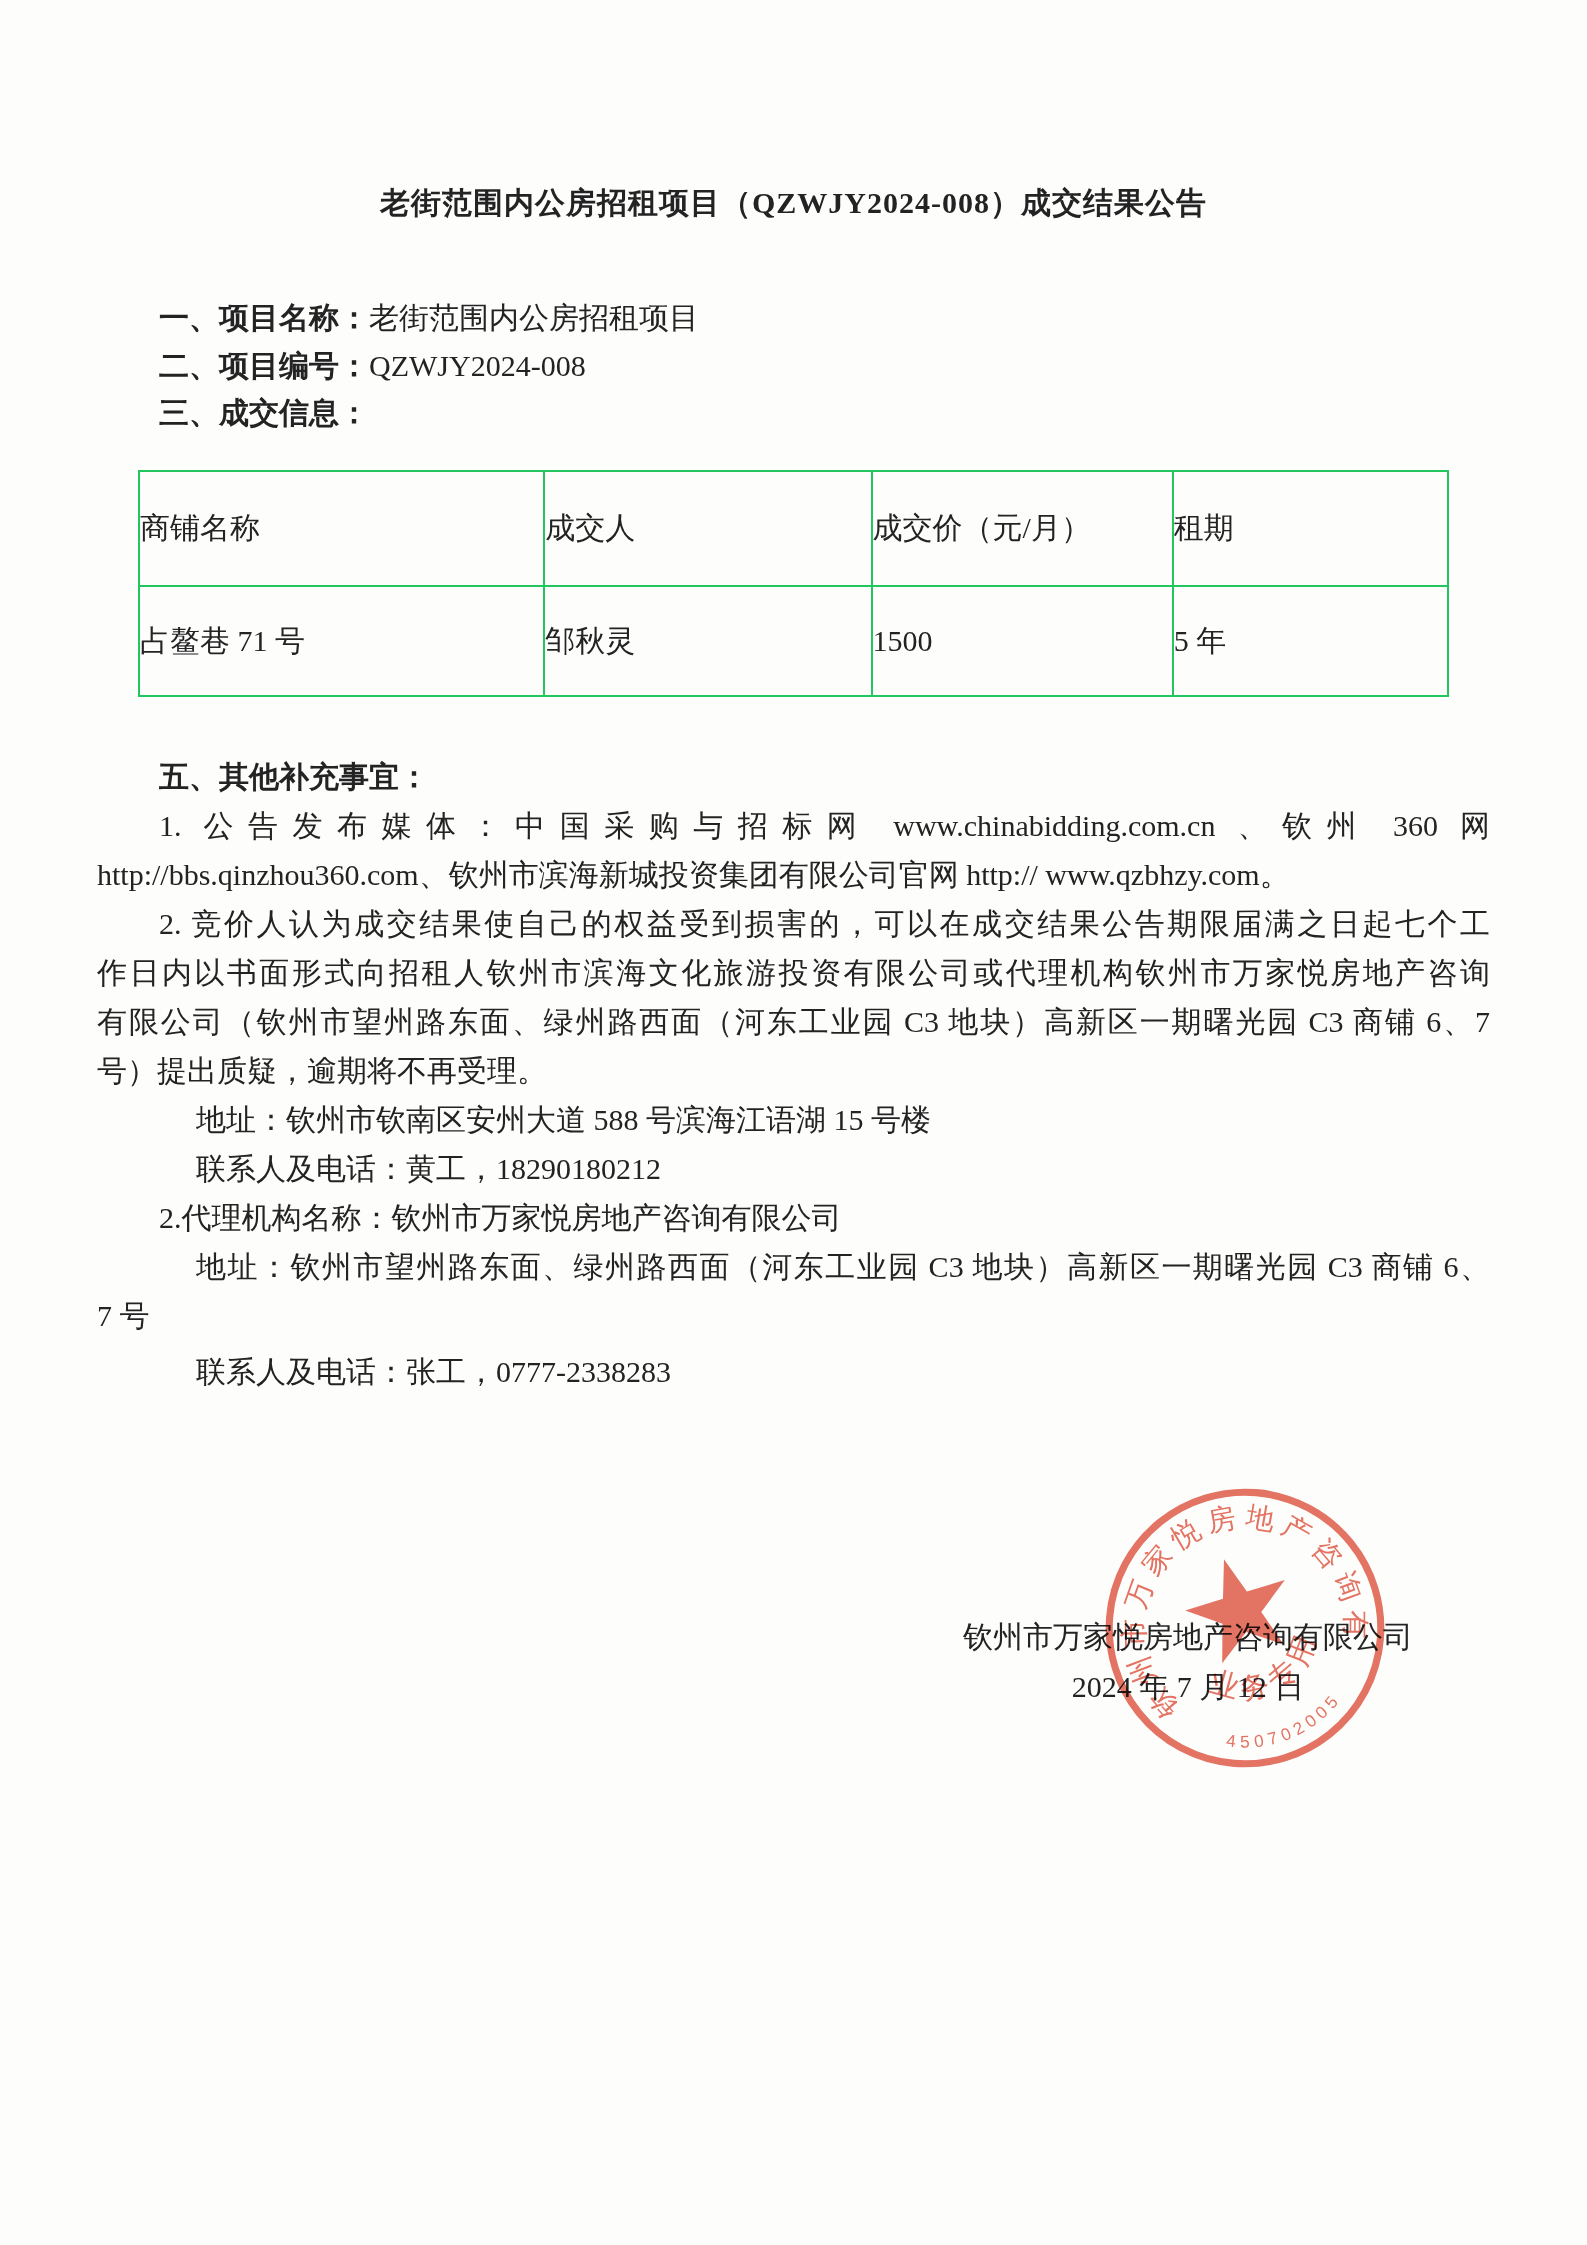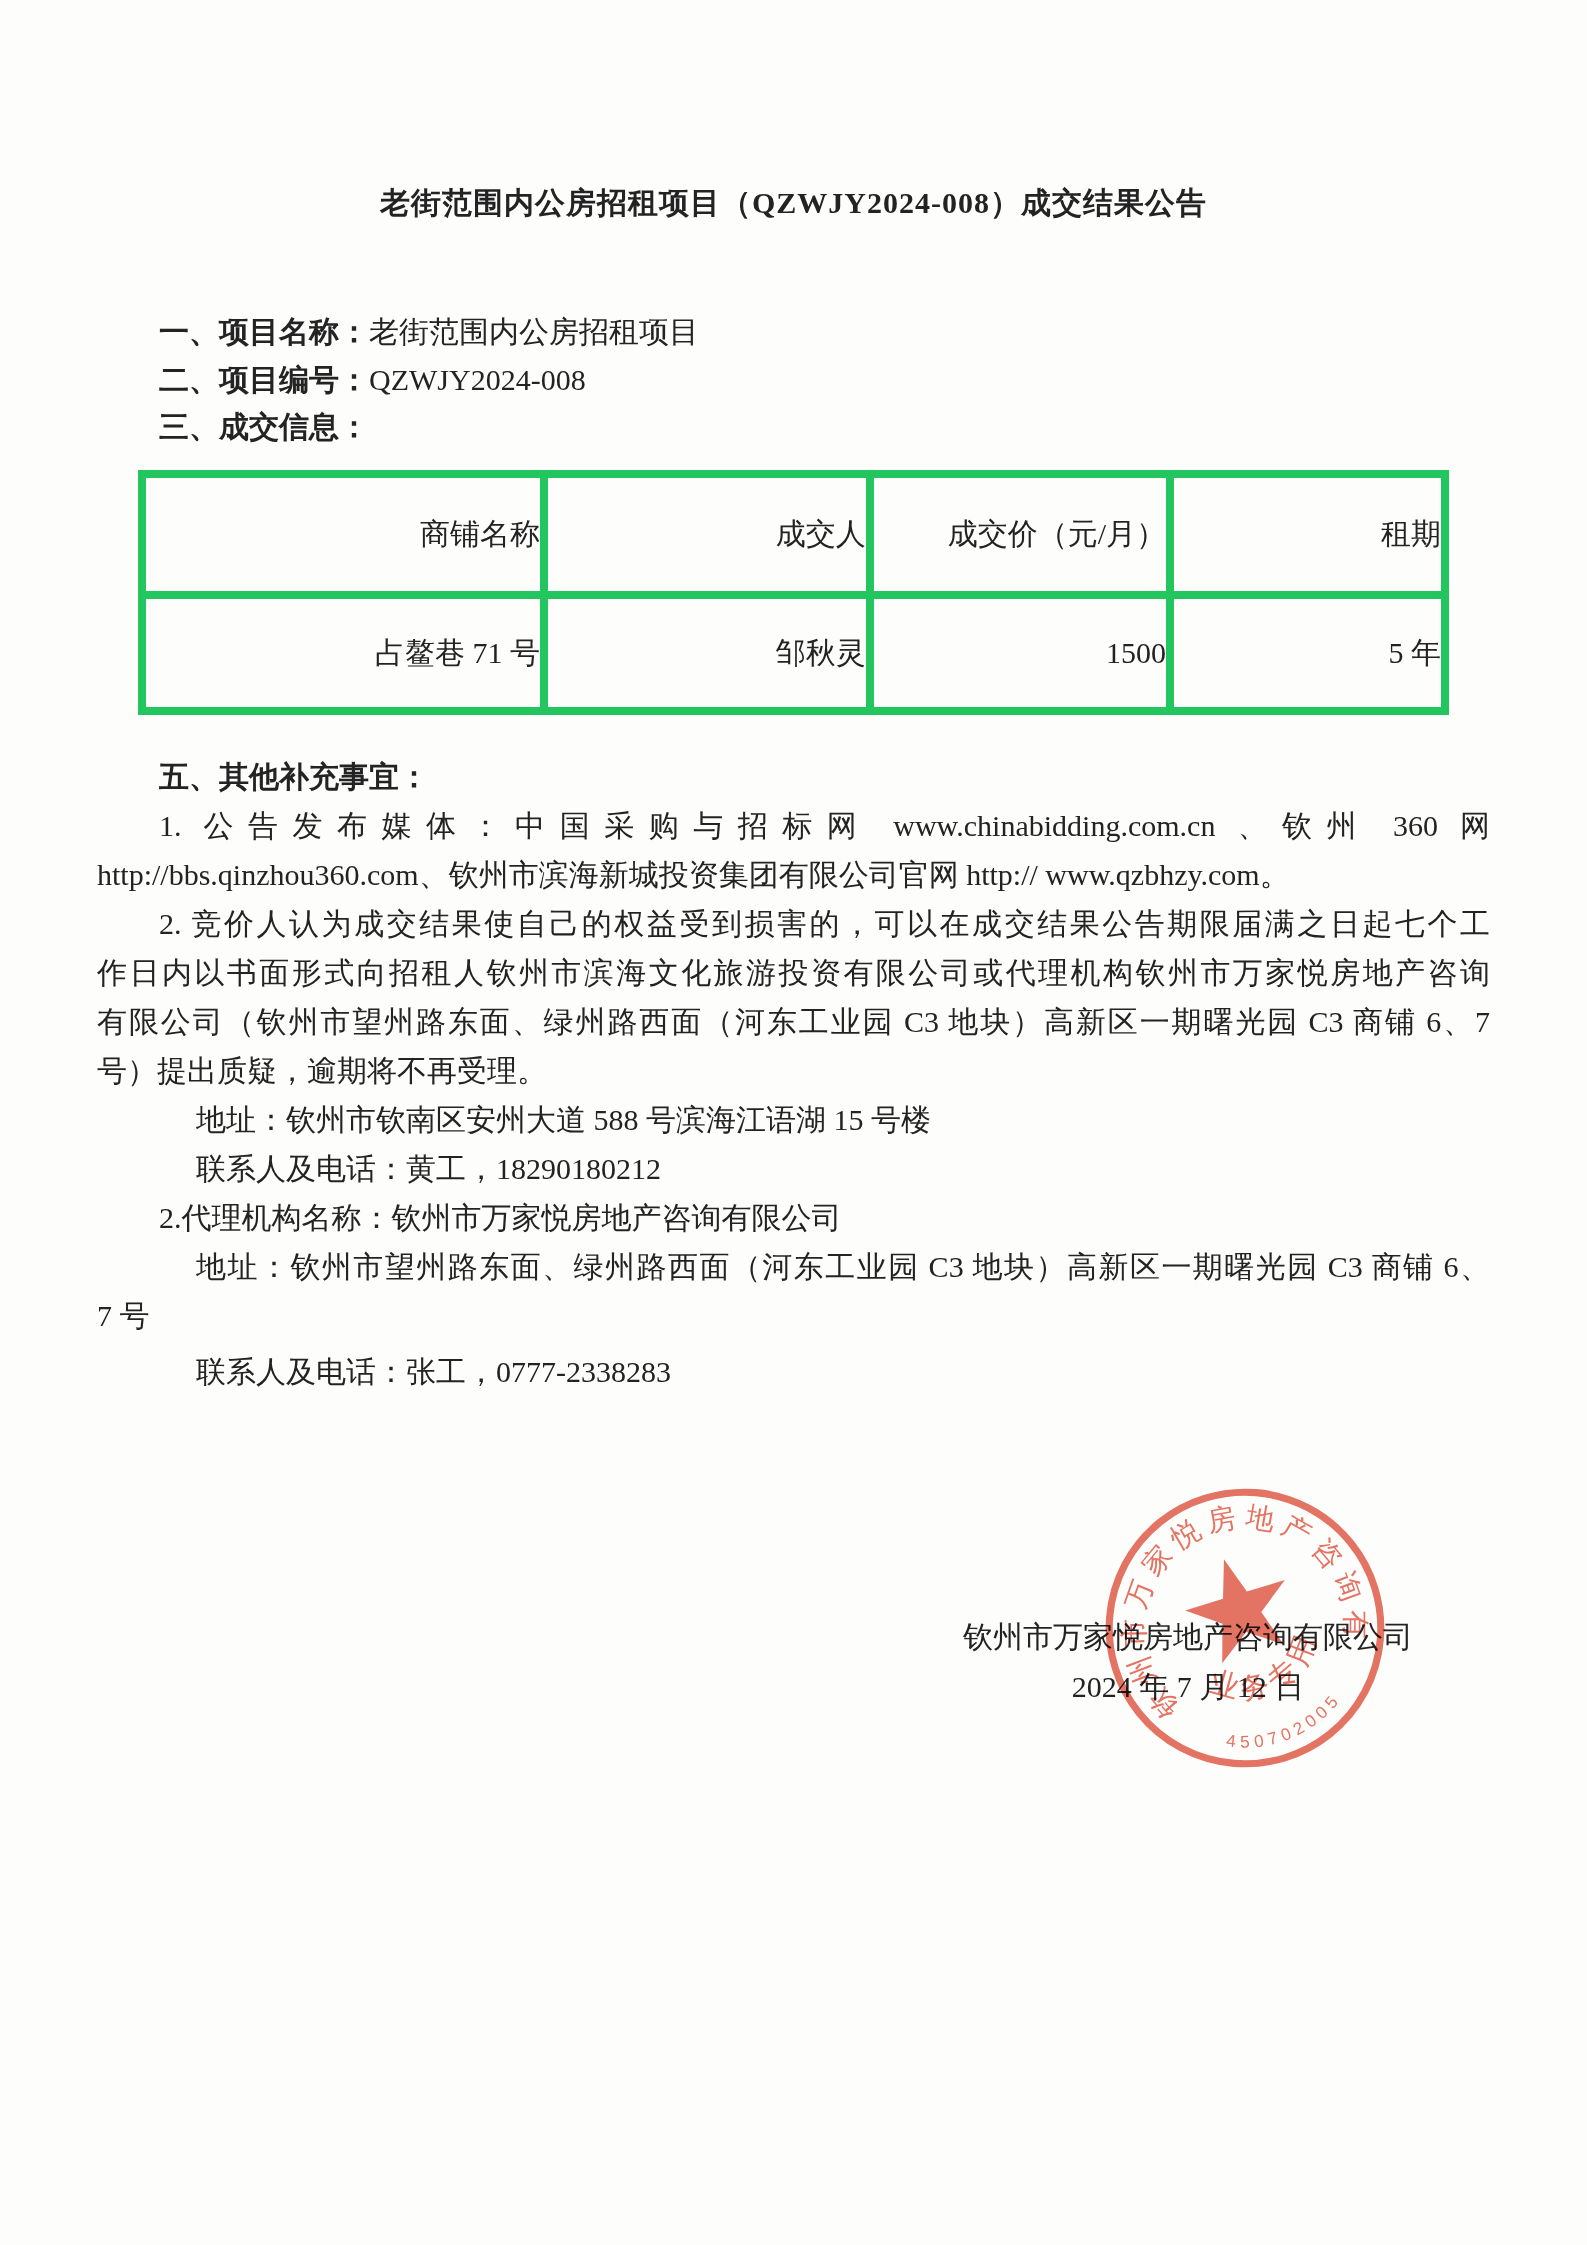--- a/index.html
+++ b/index.html
@@ -12,34 +12,34 @@
     color:#232323;
     overflow:hidden;
   }
   .content{position:absolute;left:97px;top:0;width:1393px;}
   .doc-title{
     position:absolute;left:0;top:183px;width:100%;
     text-align:center;
     font-size:30px;font-weight:700;letter-spacing:1px;
     font-family:"Liberation Serif", serif;
   }
-  .sec-top{position:absolute;left:0;top:308px;width:100%;}
+  .sec-top{position:absolute;left:0;top:294px;width:100%;}
   .line{font-size:30px;line-height:47.5px;white-space:normal;}
   .ind2{padding-left:62px;}
   .ind3{padding-left:99px;}
   .lbl{font-family:"Liberation Sans", sans-serif;font-weight:700;}
   .val{font-family:"Liberation Serif", serif;font-weight:400;}
   .deal-table{
     position:absolute;left:41px;top:470px;width:1311px;height:225px;
     border-collapse:collapse;table-layout:fixed;
     font-size:30px;color:#232323;
   }
   .deal-table td{
-    border:8px solid #22c55e;
-    text-align:right;vertical-align:middle;
+    border:2px solid #22c55e;
+    text-align:left;vertical-align:middle;
     padding:0;
   }
   .deal-table .hrow td{height:113px;}
   .deal-table .drow td{height:108px;}
   .c1{width:31%;} .c2{width:25%;} .c3{width:23%;} .c4{width:21%;}
   .body-block{position:absolute;left:0;top:752px;width:100%;}
   .body-block .line{line-height:49px;}
   .just{text-align:justify;text-align-last:justify;text-justify:inter-character;}
   .gap-before{margin-top:7px;}
   .sig-block{

